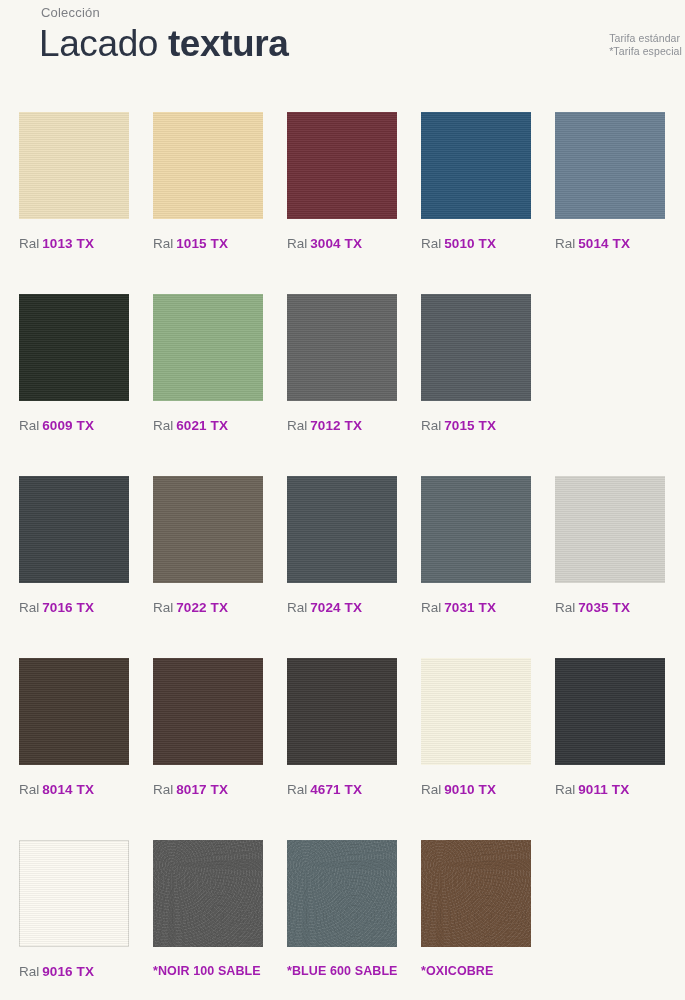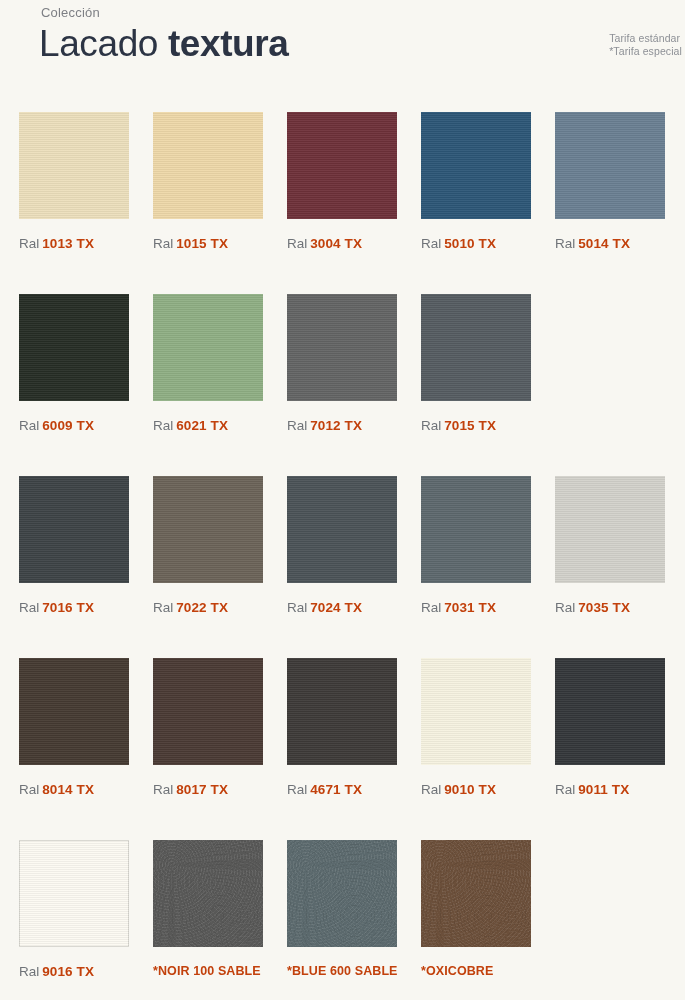--- a/index.html
+++ b/index.html
@@ -125,21 +125,21 @@
     white-space: nowrap;
     color: #20252c;
   }
   .label .pfx {
     color: #6f7378;
     font-weight: 400;
     margin-right: 3px;
   }
   .label .code {
     font-weight: 700;
-    color: #c2410c;
+    color: #a21caf;
     letter-spacing: 0.1px;
   }
   .label.special {
     font-weight: 700;
     color: #16191f;
     font-size: 12.5px;
     letter-spacing: 0.1px;
   }
 </style>
 </head>

